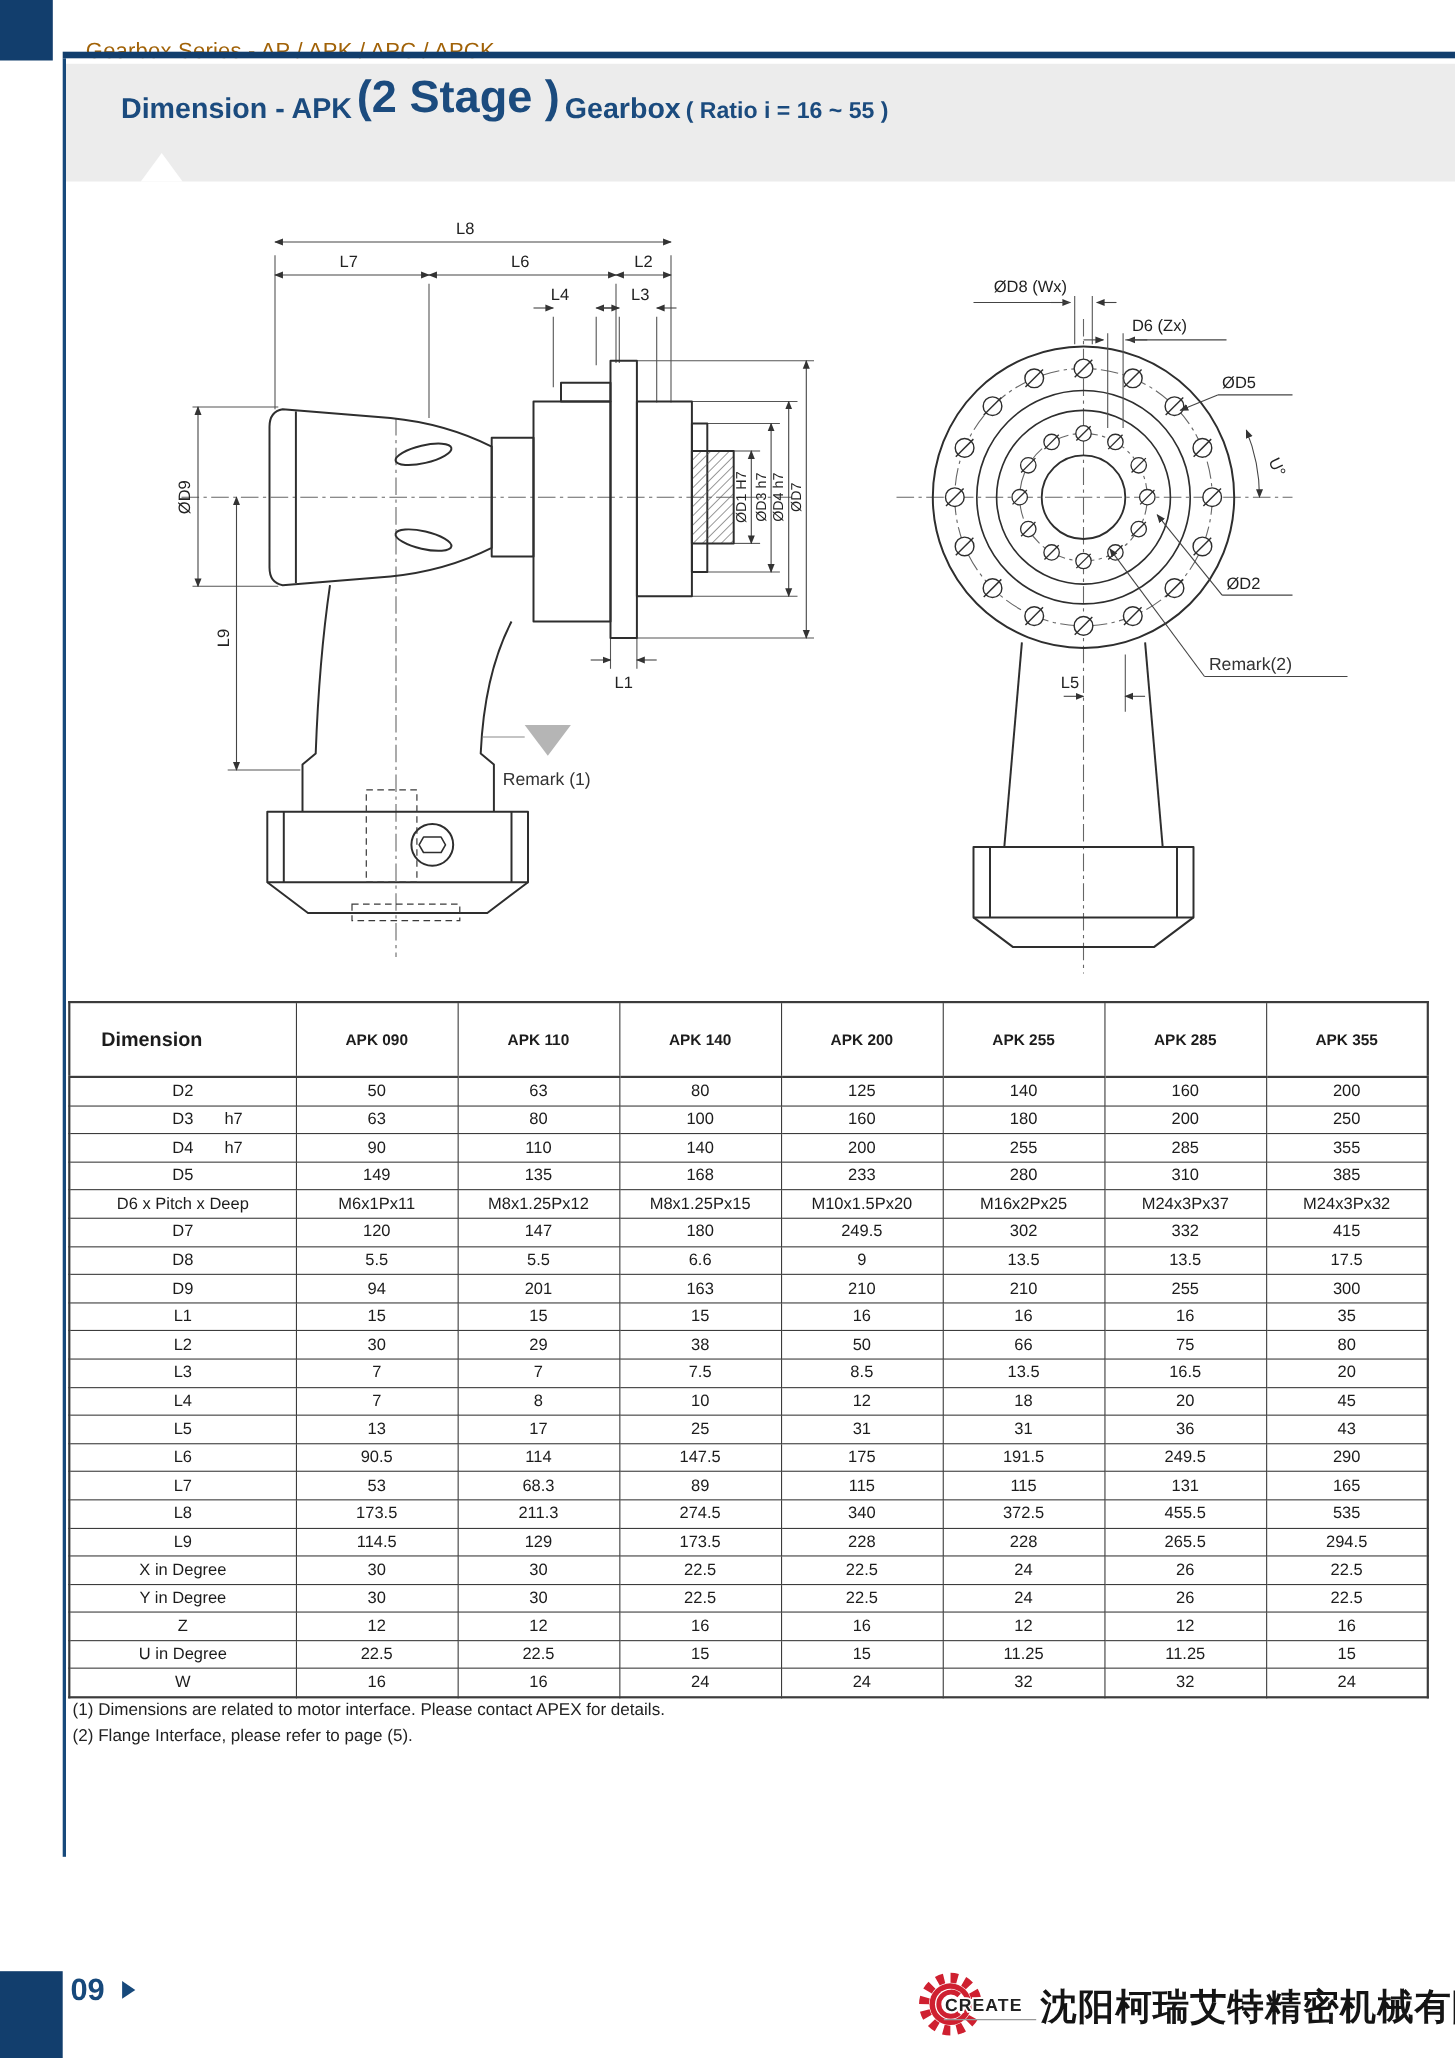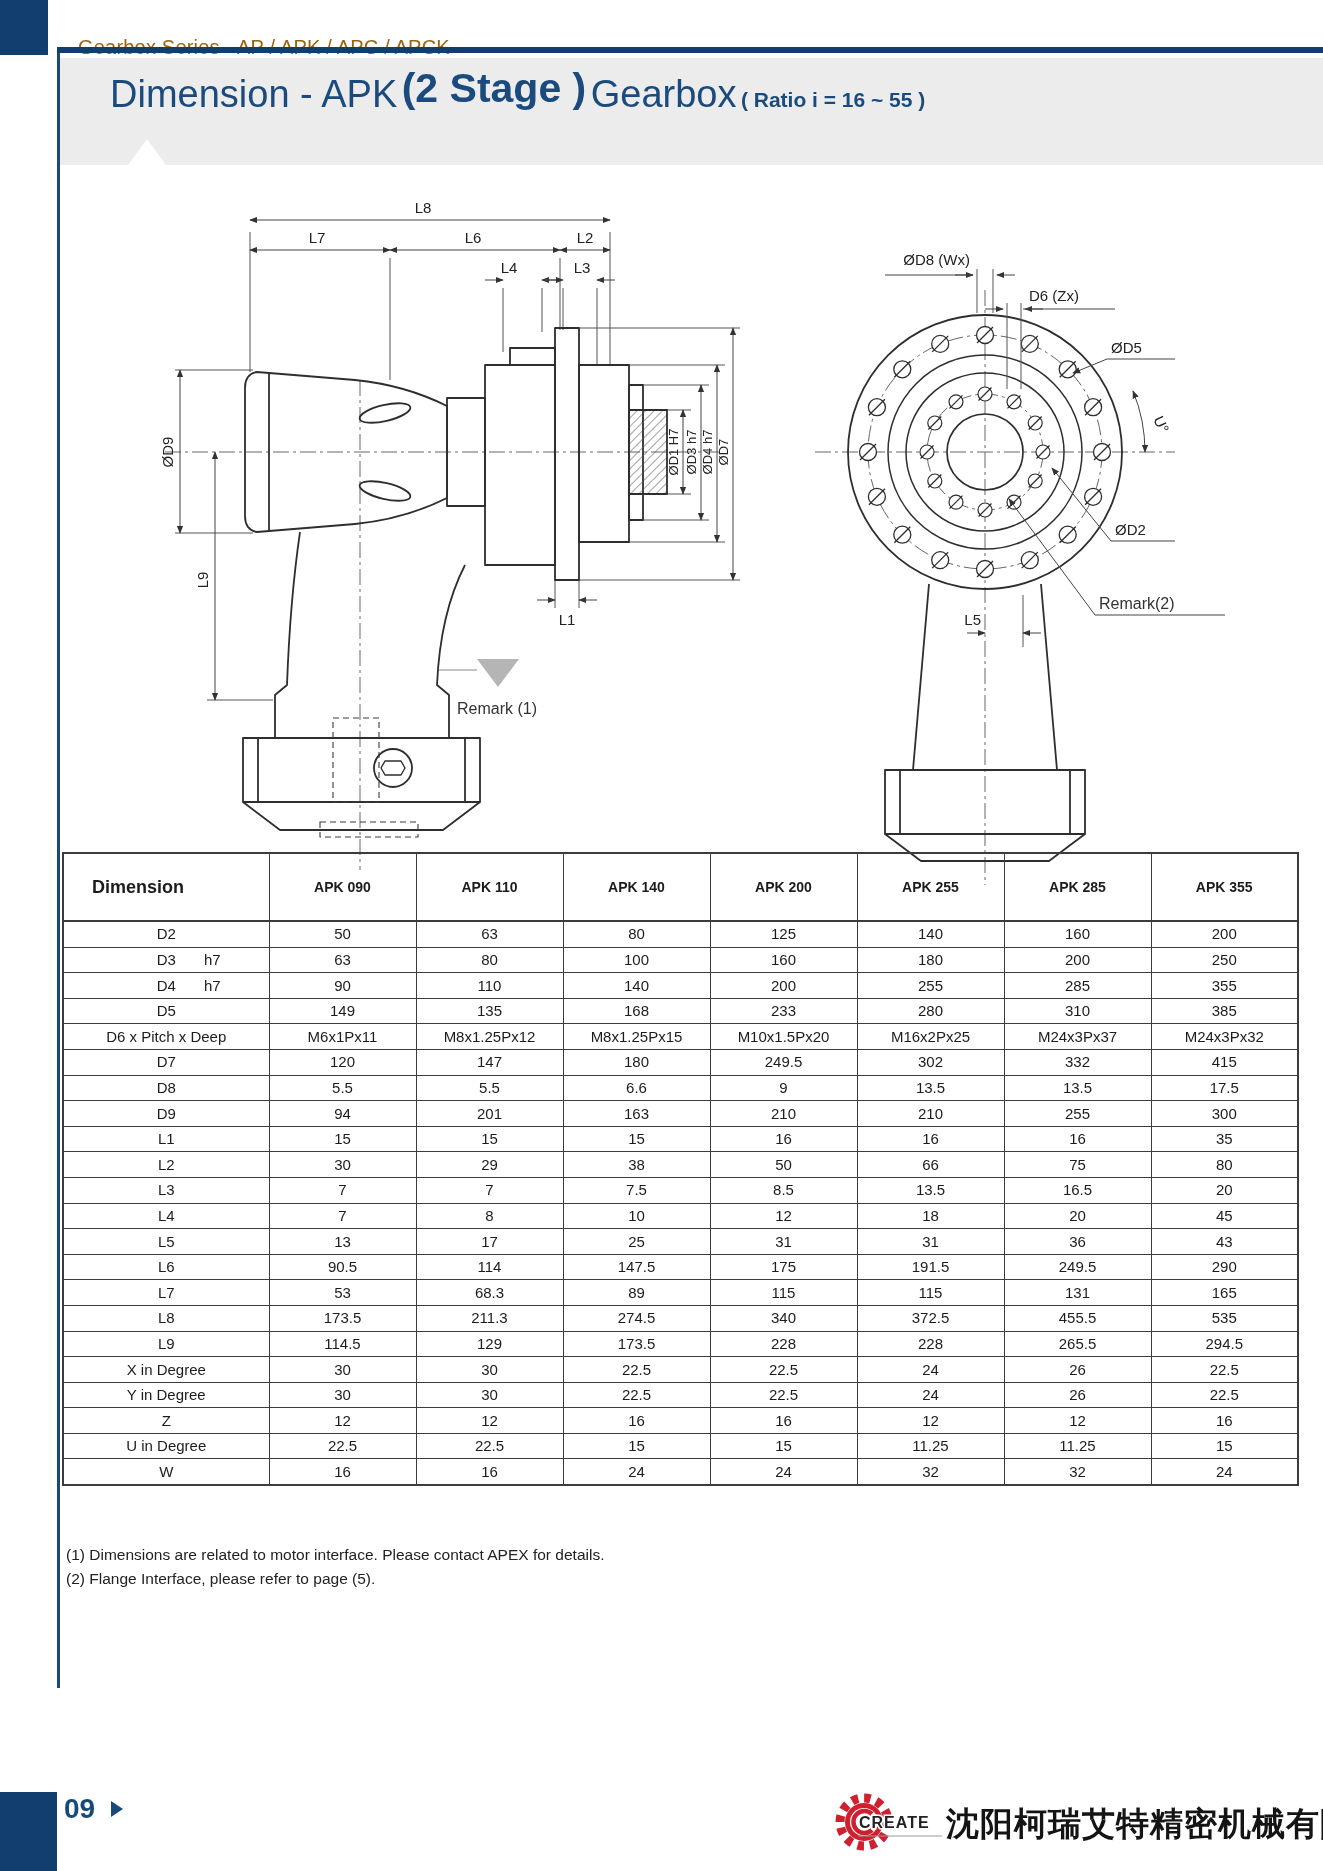--- a/index.html
+++ b/index.html
@@ -8,28 +8,28 @@
   
   .corner-block{position:absolute;left:0;top:0;width:48px;height:55px;background:#123e6d;}
   .hdr-text{position:absolute;left:78px;top:36px;font-size:20px;color:#a16207;letter-spacing:.2px;}
   .hdr-rule{position:absolute;left:57px;top:47px;width:1266px;height:6px;background:#123e6d;}
   .vline{position:absolute;left:57px;top:53px;width:3px;height:1635px;background:#17497b;}
   
   .banner{position:absolute;left:60px;top:58px;width:1263px;height:107px;background:#ececec;}
   .banner-notch{position:absolute;left:128px;top:139px;width:0;height:0;
      border-left:19px solid transparent;border-right:19px solid transparent;border-bottom:26px solid #fff;}
   .title-wrap{position:absolute;left:110px;top:70px;white-space:nowrap;color:#1b4b7e;}
-  .t-main{font-size:38px;font-weight:normal;}
+  .t-main{font-size:26px;font-weight:bold;}
   .t-stage{font-size:41px;font-weight:bold;position:relative;top:-5px;}
   .t-ratio{font-size:21px;font-weight:bold;margin-left:0;}
   
   svg text{font-family:"Liberation Sans",sans-serif;}
   .dview{position:absolute;}
   
-  .dim-table-wrap{position:absolute;left:62px;top:852px;}
+  .dim-table-wrap{position:absolute;left:62px;top:910px;}
   table.dims{border-collapse:collapse;table-layout:fixed;width:1237px;border:2.5px solid #3c3c3c;}
   table.dims th,table.dims td{border:1.2px solid #3c3c3c;font-size:15px;text-align:center;
       padding:0;height:24.6px;line-height:1.05;}
   table.dims thead th{height:66px;font-size:14px;font-weight:bold;border-bottom:2.5px solid #3c3c3c;}
   table.dims thead th:first-child{text-align:left;padding-left:28px;font-size:18px;}
   table.dims col.c0{width:206px;}
   table.dims col.cv{width:147px;}
   td.dimcell{text-align:left;position:relative;padding-left:14px;}
   td.dimcell .tol{position:absolute;left:140px;}
   

